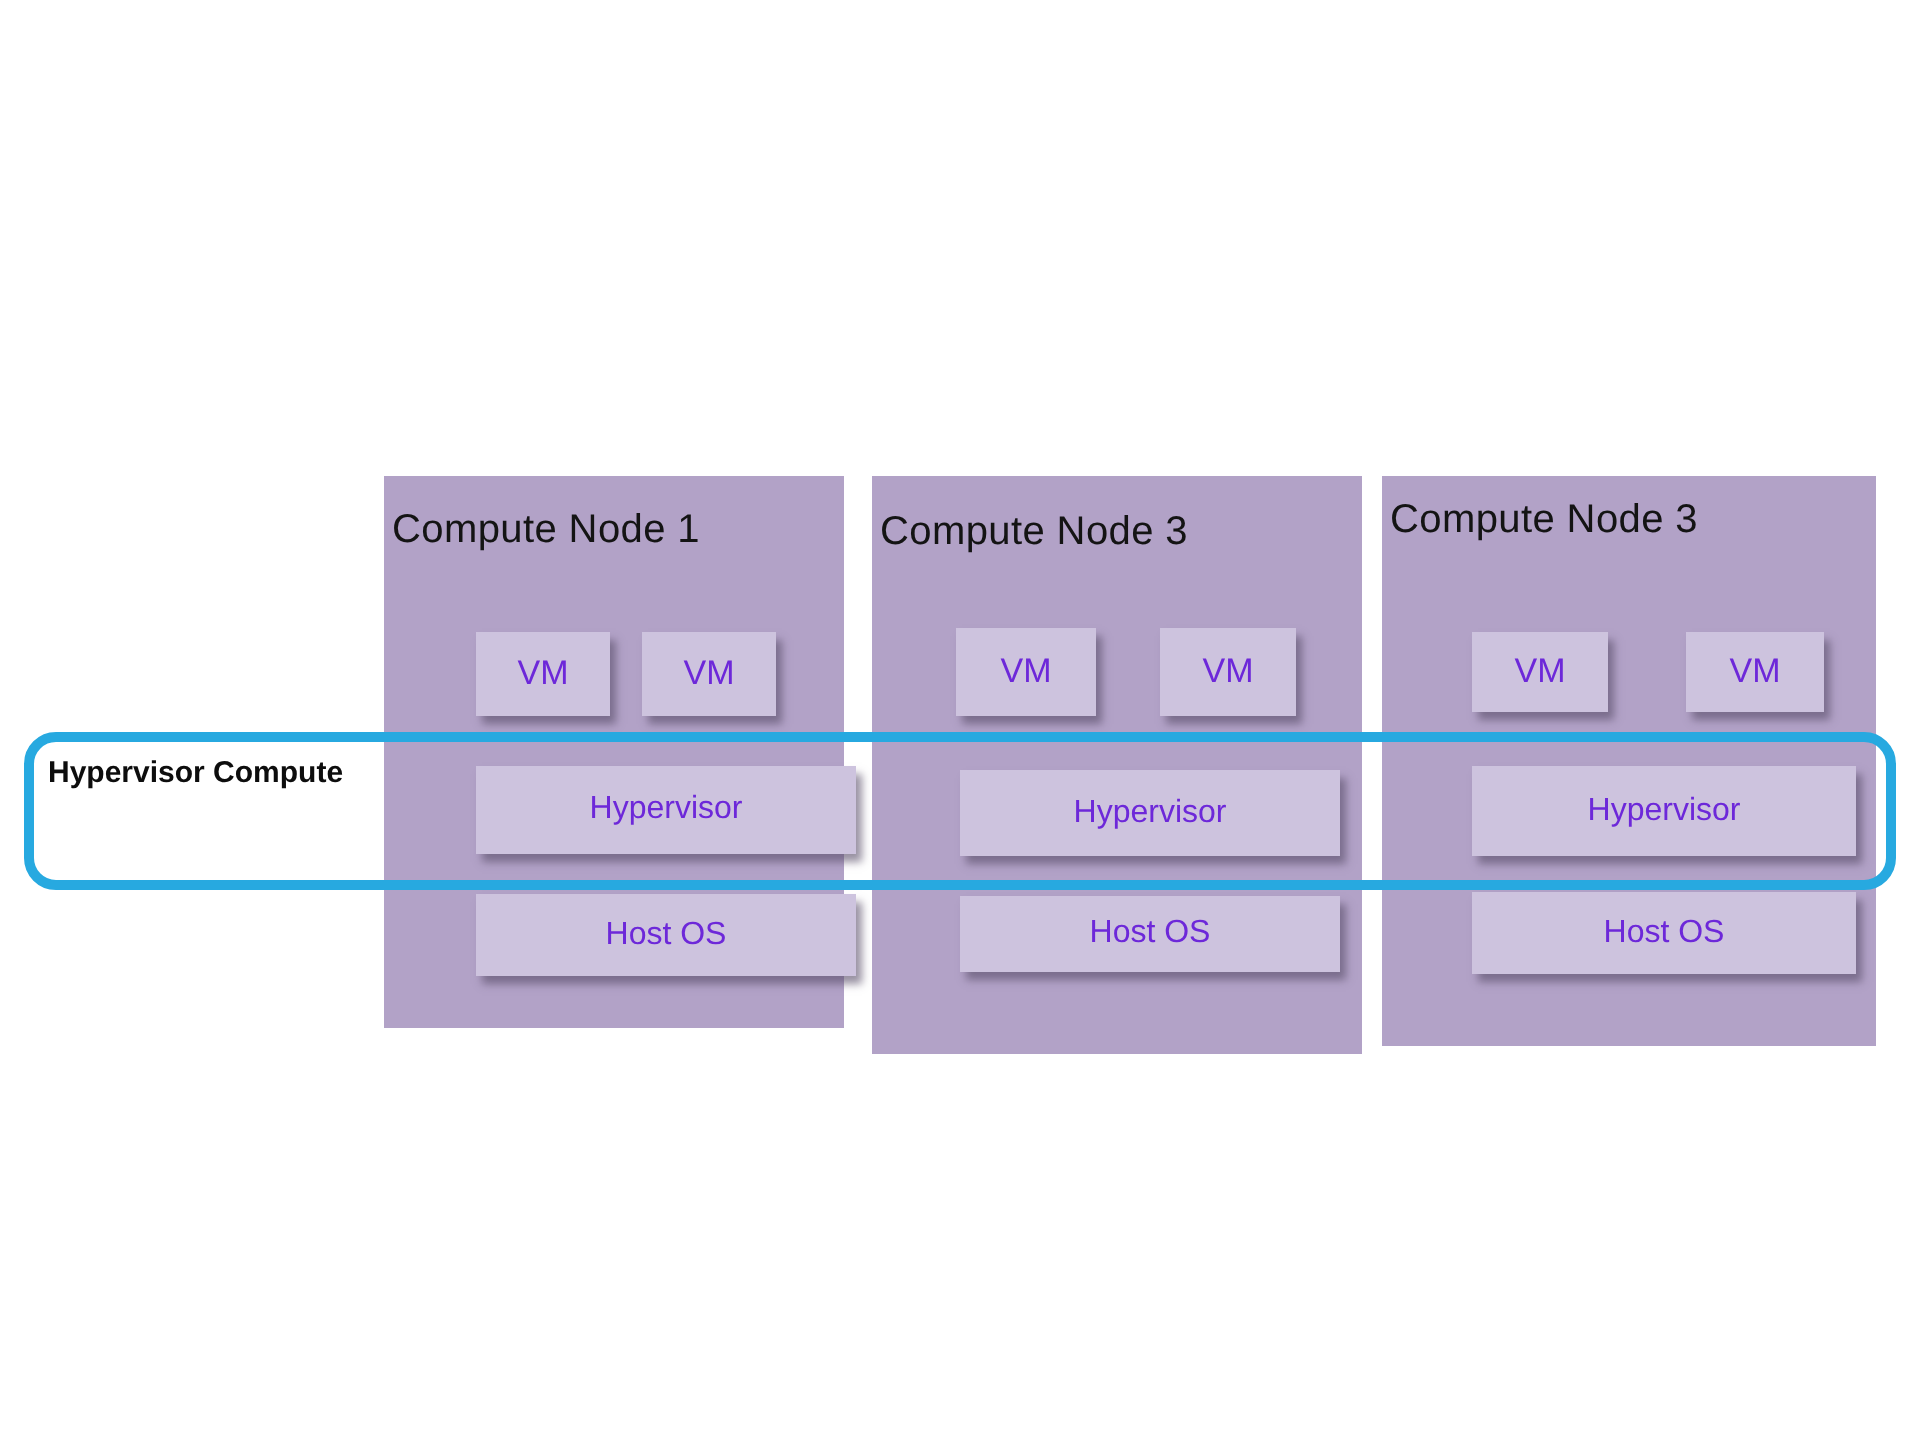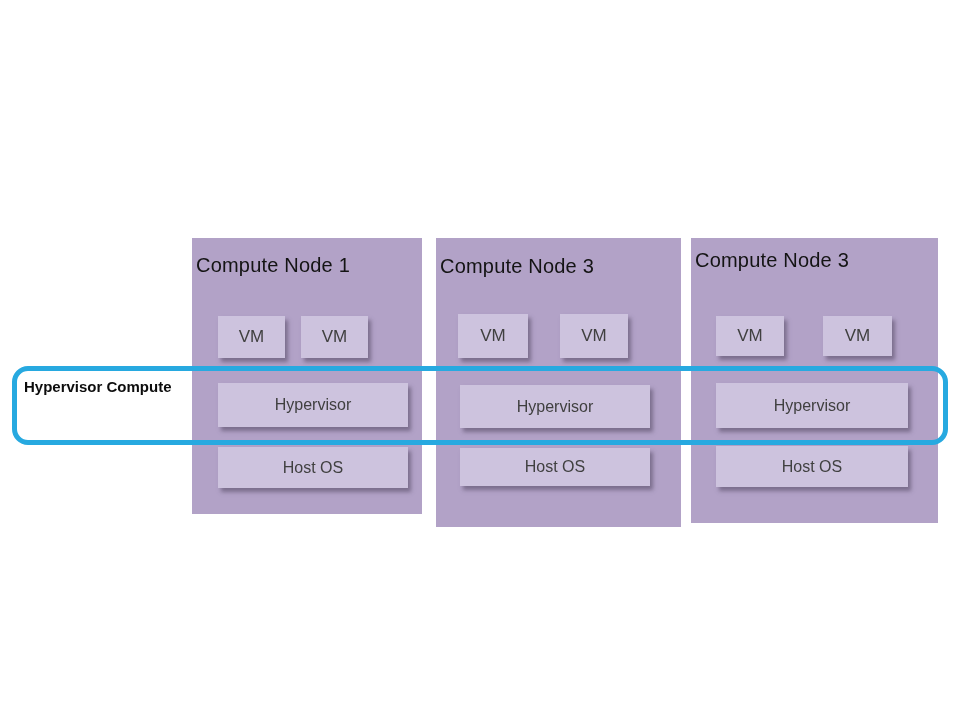--- a/index.html
+++ b/index.html
@@ -40,21 +40,22 @@
 
   
   .inner {
     position: absolute;
     background: #cdc3de;
     box-shadow: 3px 4px 4px rgba(89, 78, 105, 0.62);
     display: flex;
     align-items: center;
     justify-content: center;
     font-size: 16px;
-    color: #404040;
+    color: #6d28d9;
+    margin-left: 20px;
   }
   .vm { font-size: 17px; }
 
   .node-1 .vm-1 { left: 26px;  top: 78px; width: 67px; height: 42px; }
   .node-1 .vm-2 { left: 109px; top: 78px; width: 67px; height: 42px; }
   .node-2 .vm-1 { left: 22px;  top: 76px; width: 70px; height: 44px; }
   .node-2 .vm-2 { left: 124px; top: 76px; width: 68px; height: 44px; }
   .node-3 .vm-1 { left: 25px;  top: 78px; width: 68px; height: 40px; }
   .node-3 .vm-2 { left: 132px; top: 78px; width: 69px; height: 40px; }
 

